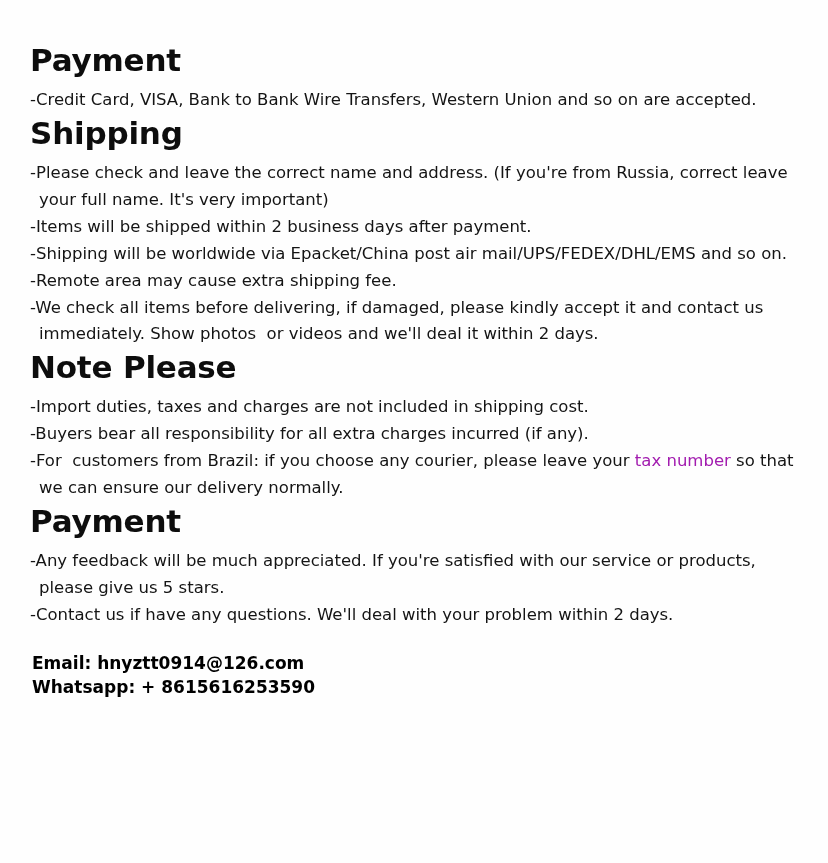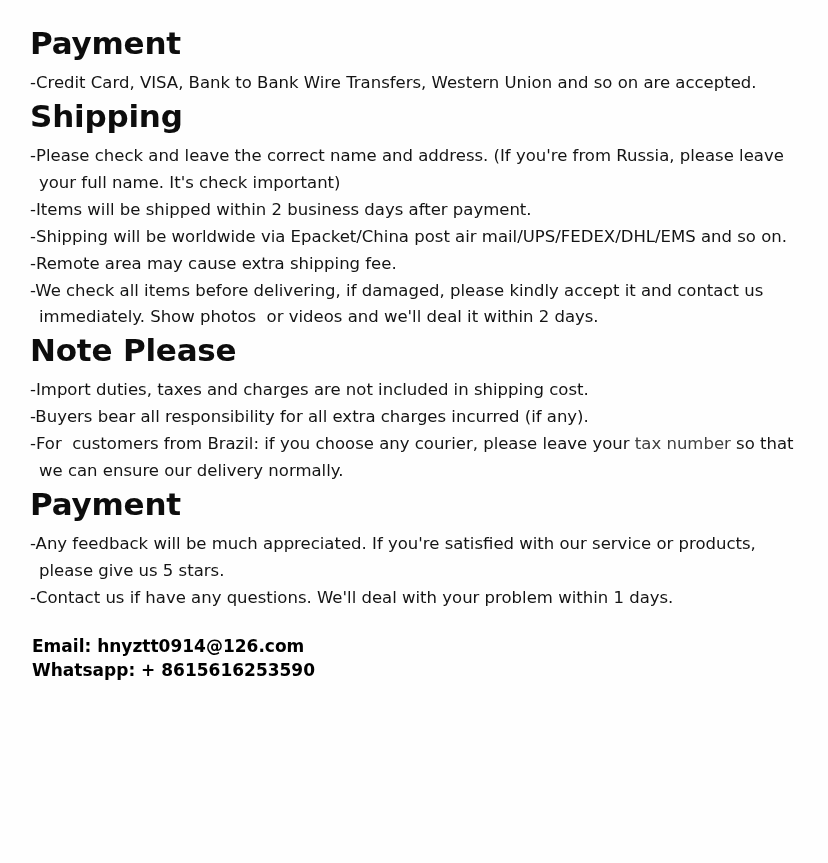--- a/index.html
+++ b/index.html
@@ -12,21 +12,21 @@
     height: 863px;
     font-family: "DejaVu Sans", sans-serif;
     color: #111111;
     overflow: hidden;
   }
   .page {
     position: relative;
     width: 828px;
     height: 863px;
     box-sizing: border-box;
-    padding: 26px 30px 0 30px;
+    padding: 43px 30px 0 30px;
     background: #fefefe;
   }
   .section {
     margin-bottom: 2px;
   }
   h2.heading {
     font-family: "DejaVu Sans", sans-serif;
     font-weight: bold;
     font-size: 31px;
     line-height: 1.1;
@@ -52,21 +52,21 @@
     padding: 0;
     text-indent: 0;
     white-space: pre-wrap;
   }
   .indent-wrap {
     display: block;
     padding-left: 9px;
     text-indent: -9px;
   }
   .red {
-    color: #404040;
+    color: #a21caf;
   }
   .contact {
     margin-top: 22px;
     margin-left: 2px;
   }
   .contact div {
     font-weight: bold;
     font-size: 17px;
     line-height: 1.45;
     color: #000000;
@@ -84,42 +84,42 @@
   <div class="section">
     <h2 class="heading h-payment">Payment</h2>
     <ul class="lines pay-block">
       <li><span class="indent-wrap">-Credit Card, VISA, Bank to Bank Wire Transfers, Western Union and so on are accepted.</span></li>
     </ul>
   </div>
 
   <div class="section">
     <h2 class="heading h-shipping">Shipping</h2>
     <ul class="lines ship-block">
-      <li><span class="indent-wrap">-Please check and leave the correct name and address. (If you're from Russia, please leave your full name. It's check important)</span></li>
+      <li><span class="indent-wrap">-Please check and leave the correct name and address. (If you're from Russia, correct leave your full name. It's very important)</span></li>
       <li><span class="indent-wrap">-Items will be shipped within 2 business days after payment.</span></li>
       <li><span class="indent-wrap">-Shipping will be worldwide via Epacket/China post air mail/UPS/FEDEX/DHL/EMS and so on.</span></li>
       <li><span class="indent-wrap">-Remote area may cause extra shipping fee.</span></li>
       <li><span class="indent-wrap">-We check all items before delivering, if damaged, please kindly accept it and contact us immediately. Show photos  or videos and we'll deal it within 2 days.</span></li>
     </ul>
   </div>
 
   <div class="section">
     <h2 class="heading h-note">Note Please</h2>
     <ul class="lines note-block">
       <li class="red"><span class="indent-wrap">-Import duties, taxes and charges are not included in shipping cost.</span></li>
       <li class="red"><span class="indent-wrap">-Buyers bear all responsibility for all extra charges incurred (if any).</span></li>
       <li><span class="indent-wrap" id="brazil-line">-For  customers from Brazil: if you choose any courier, please leave your <span class="red">tax number</span> so that we can ensure our delivery normally.</span></li>
     </ul>
   </div>
 
   <div class="section">
     <h2 class="heading h-feedback">Payment</h2>
     <ul class="lines feed-block">
       <li><span class="indent-wrap">-Any feedback will be much appreciated. If you're satisfied with our service or products, please give us 5 stars.</span></li>
-      <li><span class="indent-wrap">-Contact us if have any questions. We'll deal with your problem within 1 days.</span></li>
+      <li><span class="indent-wrap">-Contact us if have any questions. We'll deal with your problem within 2 days.</span></li>
     </ul>
   </div>
 
   <div class="contact">
     <div>Email: hnyztt0914@126.com</div>
     <div>Whatsapp: + 8615616253590</div>
   </div>
 
 </div>
 

